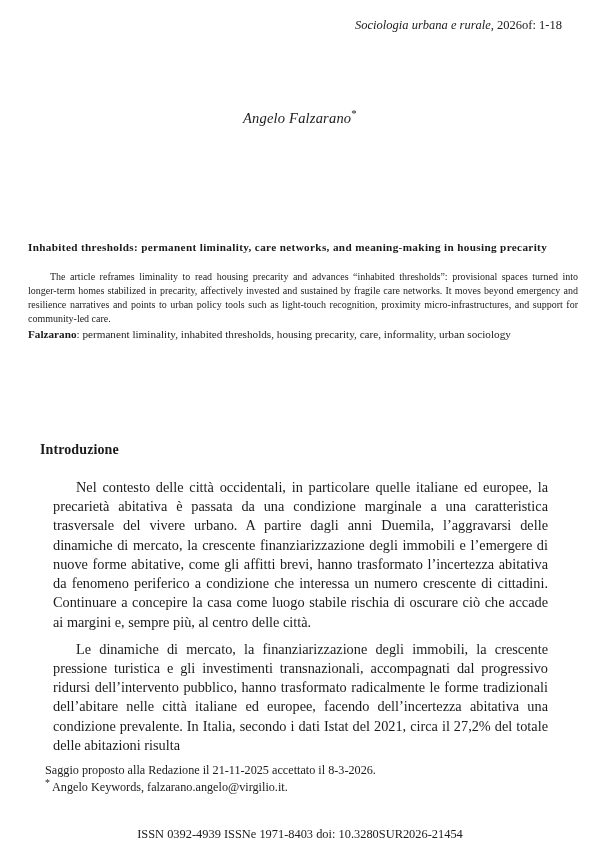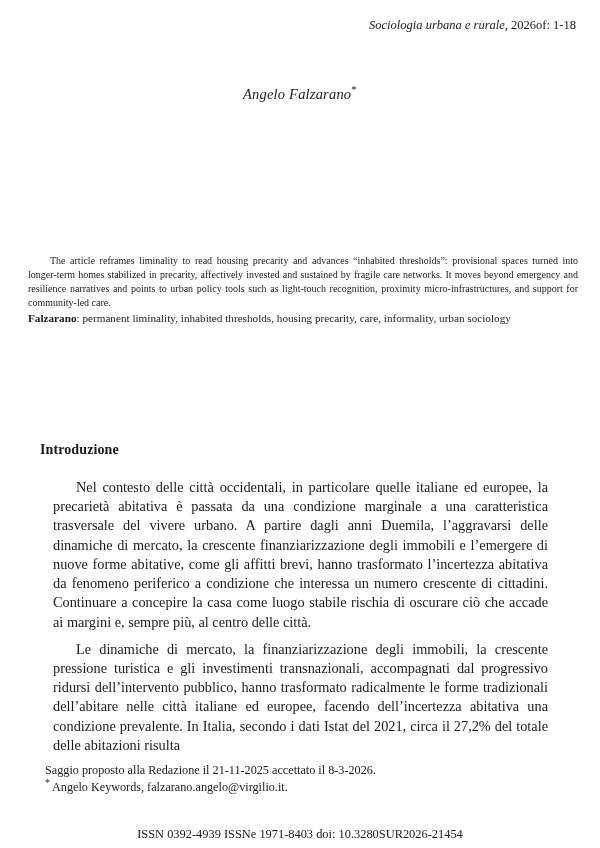--- a/index.html
+++ b/index.html
@@ -20,21 +20,21 @@
     position: absolute;
     inset: 0;
     width: 600px;
     height: 848px;
   }
 
   
   .running-head {
     position: absolute;
     top: 18px;
-    right: 24px;
+    right: 38px;
     font-size: 12.5px;
     line-height: 1.2;
     white-space: nowrap;
     text-align: right;
   }
   .running-head .journal {
     font-style: italic;
   }
   .running-head .issue {
     font-style: normal;
@@ -49,20 +49,21 @@
     text-align: center;
   }
   .article-title {
     font-size: 18.5px;
     line-height: 1.33;
     font-weight: normal;
     margin: 0;
     letter-spacing: 0.1px;
   }
   .author-line {
+    margin-top: 24px;
     font-size: 14.5px;
     font-style: italic;
     letter-spacing: 0.2px;
   }
   .author-line .footnote-mark {
     font-style: normal;
     font-size: 11px;
     vertical-align: super;
     line-height: 0;
   }
@@ -180,20 +181,21 @@
     <span class="journal">Sociologia urbana e rurale</span><span class="issue">, 2026of: 1-18</span>
   </div>
 
   <div class="title-block">
     <div class="author-line">
       <span>Angelo Falzarano</span><span class="footnote-mark">*</span>
     </div>
   </div>
 
   <div class="abstract-block">
+    <p class="abstract-heading">Inhabited thresholds: permanent liminality, care networks, and meaning-making in housing precarity</p>
     <p class="abstract-body">The article reframes liminality to read housing precarity and advances “inhabited thresholds”: provisional spaces turned into longer-term homes stabilized in precarity, affectively invested and sustained by fragile care networks. It moves beyond emergency and resilience narratives and points to urban policy tools such as light-touch recognition, proximity micro-infrastructures, and support for community-led care.</p>
     <p class="keywords-line"><span class="kw-label">Falzarano</span><span>: permanent liminality, inhabited thresholds, housing precarity, care, informality, urban sociology</span></p>
   </div>
 
   <h2 class="section-heading">Introduzione</h2>
 
   <div class="body-block">
     <p class="body-par">Nel contesto delle città occidentali, in particolare quelle italiane ed europee, la precarietà abitativa è passata da una condizione marginale a una caratteristica trasversale del vivere urbano. A partire dagli anni Duemila, l’aggravarsi delle dinamiche di mercato, la crescente finanziarizzazione degli immobili e l’emergere di nuove forme abitative, come gli affitti brevi, hanno trasformato l’incertezza abitativa da fenomeno periferico a condizione che interessa un numero crescente di cittadini. Continuare a concepire la casa come luogo stabile rischia di oscurare ciò che accade ai margini e, sempre più, al centro delle città.</p>
     <p class="body-par">Le dinamiche di mercato, la finanziarizzazione degli immobili, la crescente pressione turistica e gli investimenti transnazionali, accompagnati dal progressivo ridursi dell’intervento pubblico, hanno trasformato radicalmente le forme tradizionali dell’abitare nelle città italiane ed europee, facendo dell’incertezza abitativa una condizione prevalente. In Italia, secondo i dati Istat del 2021, circa il 27,2% del totale delle abitazioni risulta</p>
   </div>

